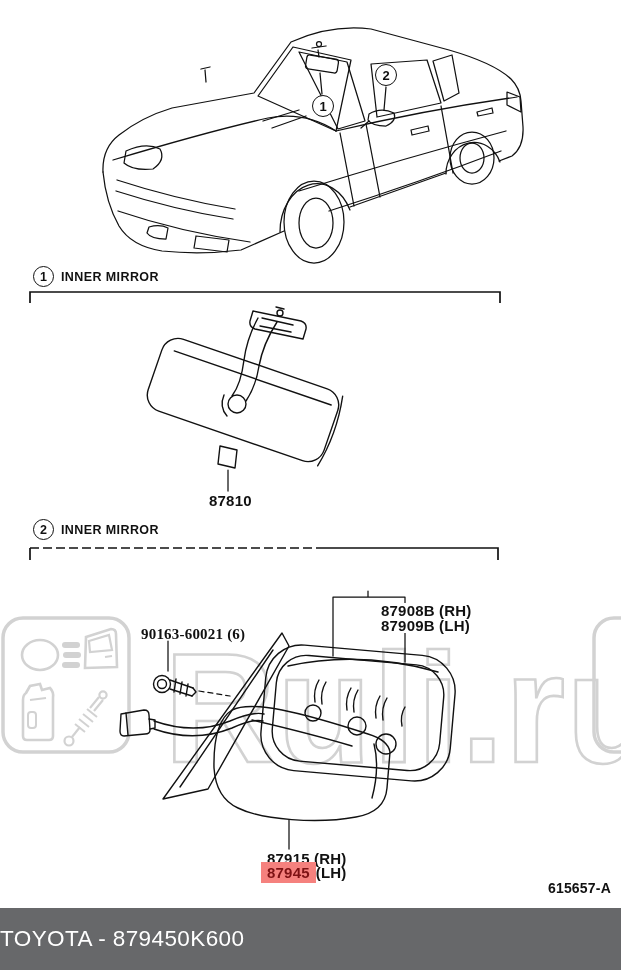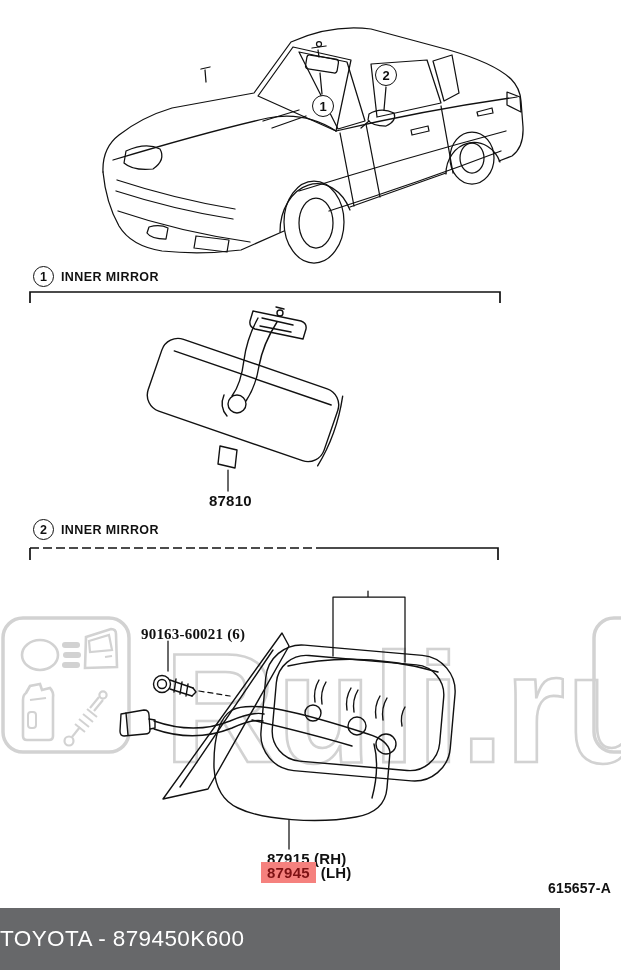--- a/index.html
+++ b/index.html
@@ -21,23 +21,23 @@
   .bgw{background:#fff;padding:0 2px;}
   .sec{position:absolute;display:flex;align-items:center;gap:7px;}
   .sec .circ{box-sizing:border-box;width:21px;height:21px;border:1.8px solid var(--line);
        border-radius:50%;display:flex;align-items:center;justify-content:center;
        font-size:12.5px;font-weight:bold;background:#fff;}
   .sec .t{font-size:12.5px;font-weight:bold;letter-spacing:.4px;}
   .callout{position:absolute;box-sizing:border-box;width:22px;height:22px;
        border:1.8px solid var(--line);border-radius:50%;background:#fff;
        display:flex;align-items:center;justify-content:center;font-weight:bold;font-size:13px;}
   .hl{background:var(--highlight-bg);color:var(--highlight-text);padding:2px 6px 2px;}
-  .lh-suffix{margin-left:5px;}
+  .lh-suffix{}
   .figcode{position:absolute;right:10px;top:880px;font-weight:bold;font-size:14px;letter-spacing:.2px;}
-  .footer{position:absolute;left:0;top:908px;width:560px;height:62px;background:var(--footer-bg);
+  .footer{position:absolute;left:0;top:908px;width:621px;height:62px;background:var(--footer-bg);
        display:flex;align-items:center;justify-content:space-between;gap:44px;
        color:#fff;font-size:22.5px;letter-spacing:.4px;}
 </style>
 </head>
 <body>
 
 <div class="page">
 
   <svg class="canvas" width="621" height="970" viewBox="0 0 621 970">
 
@@ -225,20 +225,24 @@
   <div class="sec" style="left:33px;top:519px;">
     <span class="circ">
       <span>2</span>
     </span>
     <span class="t">INNER MIRROR</span>
   </div>
 
   <div class="lbl" style="left:209px;top:493px;">87810</div>
 
 
+  <div class="lbl bgw" style="left:379px;top:603px;">
+    <div>87908B (RH)</div>
+    <div>87909B (LH)</div>
+  </div>
 
   <div class="lbl" style="left:141px;top:627px;font-family:Liberation Serif, serif;">90163-60021 (6)</div>
 
   <div class="lbl" style="left:267px;top:851px;text-align:center;">87915 (RH)</div>
   <div class="lbl" style="left:261px;top:865px;">
     <span class="hl">87945</span><span class="lh-suffix">(LH)</span>
   </div>
 
   <div class="figcode">615657-A</div>
 

